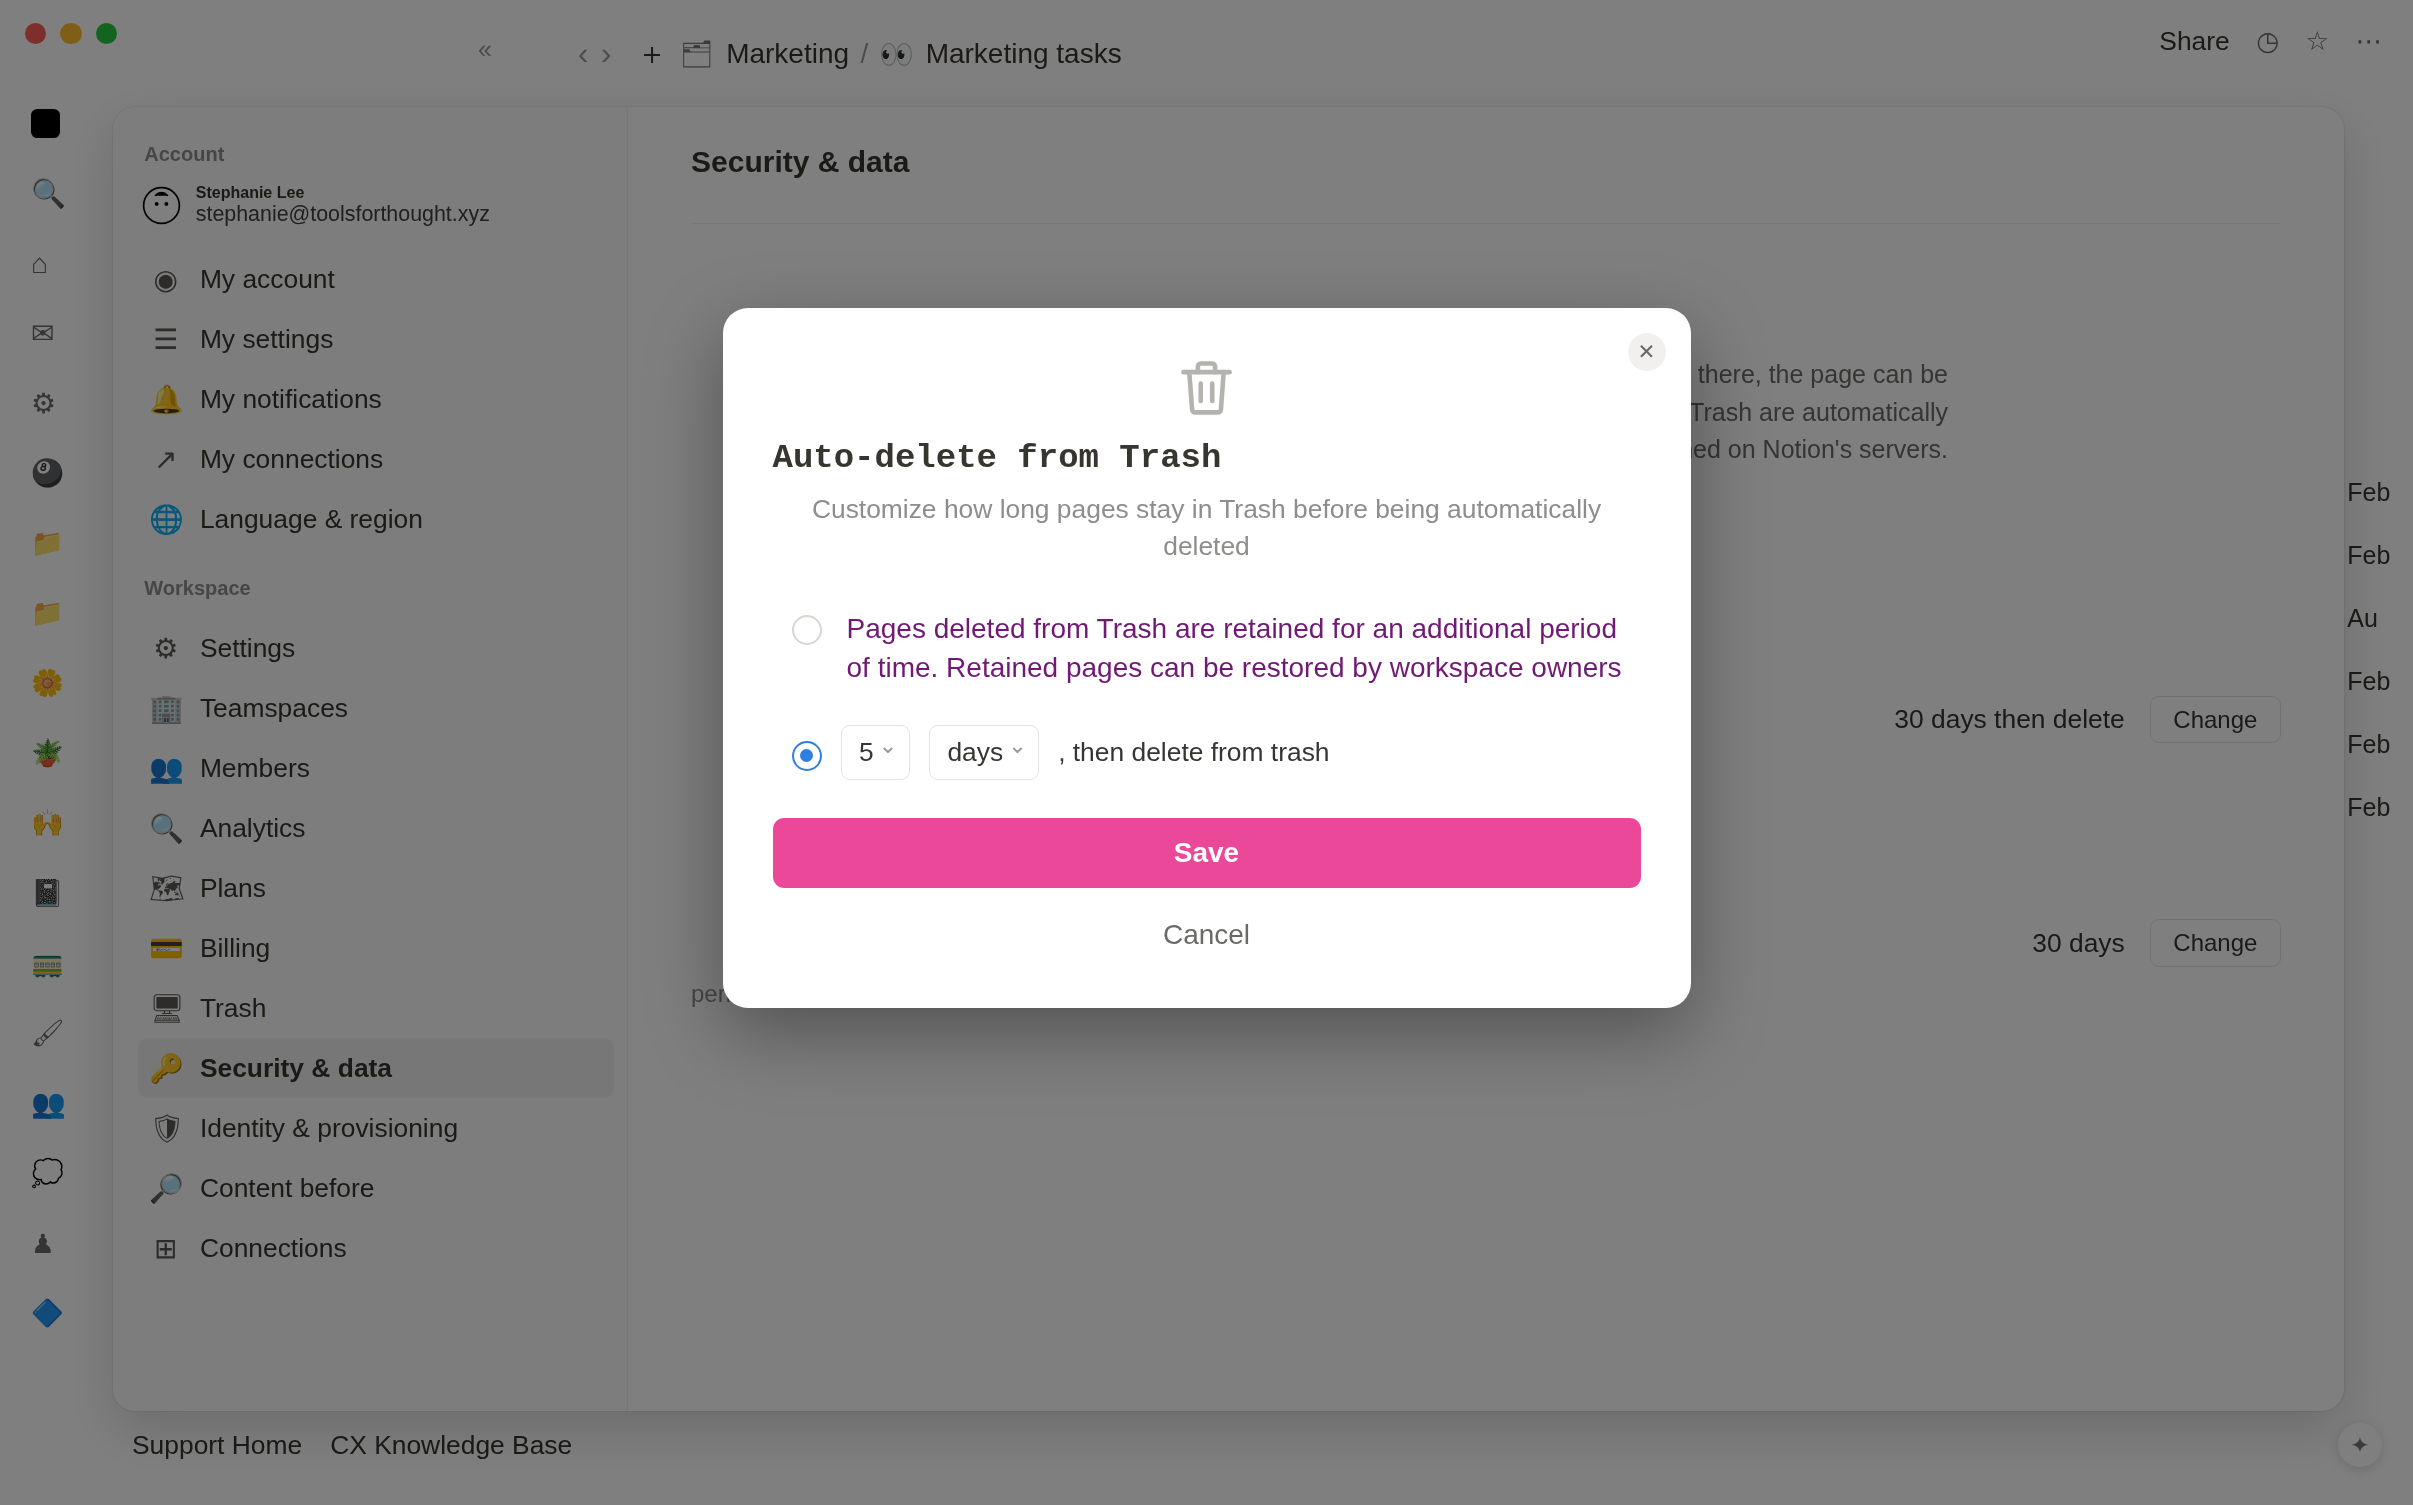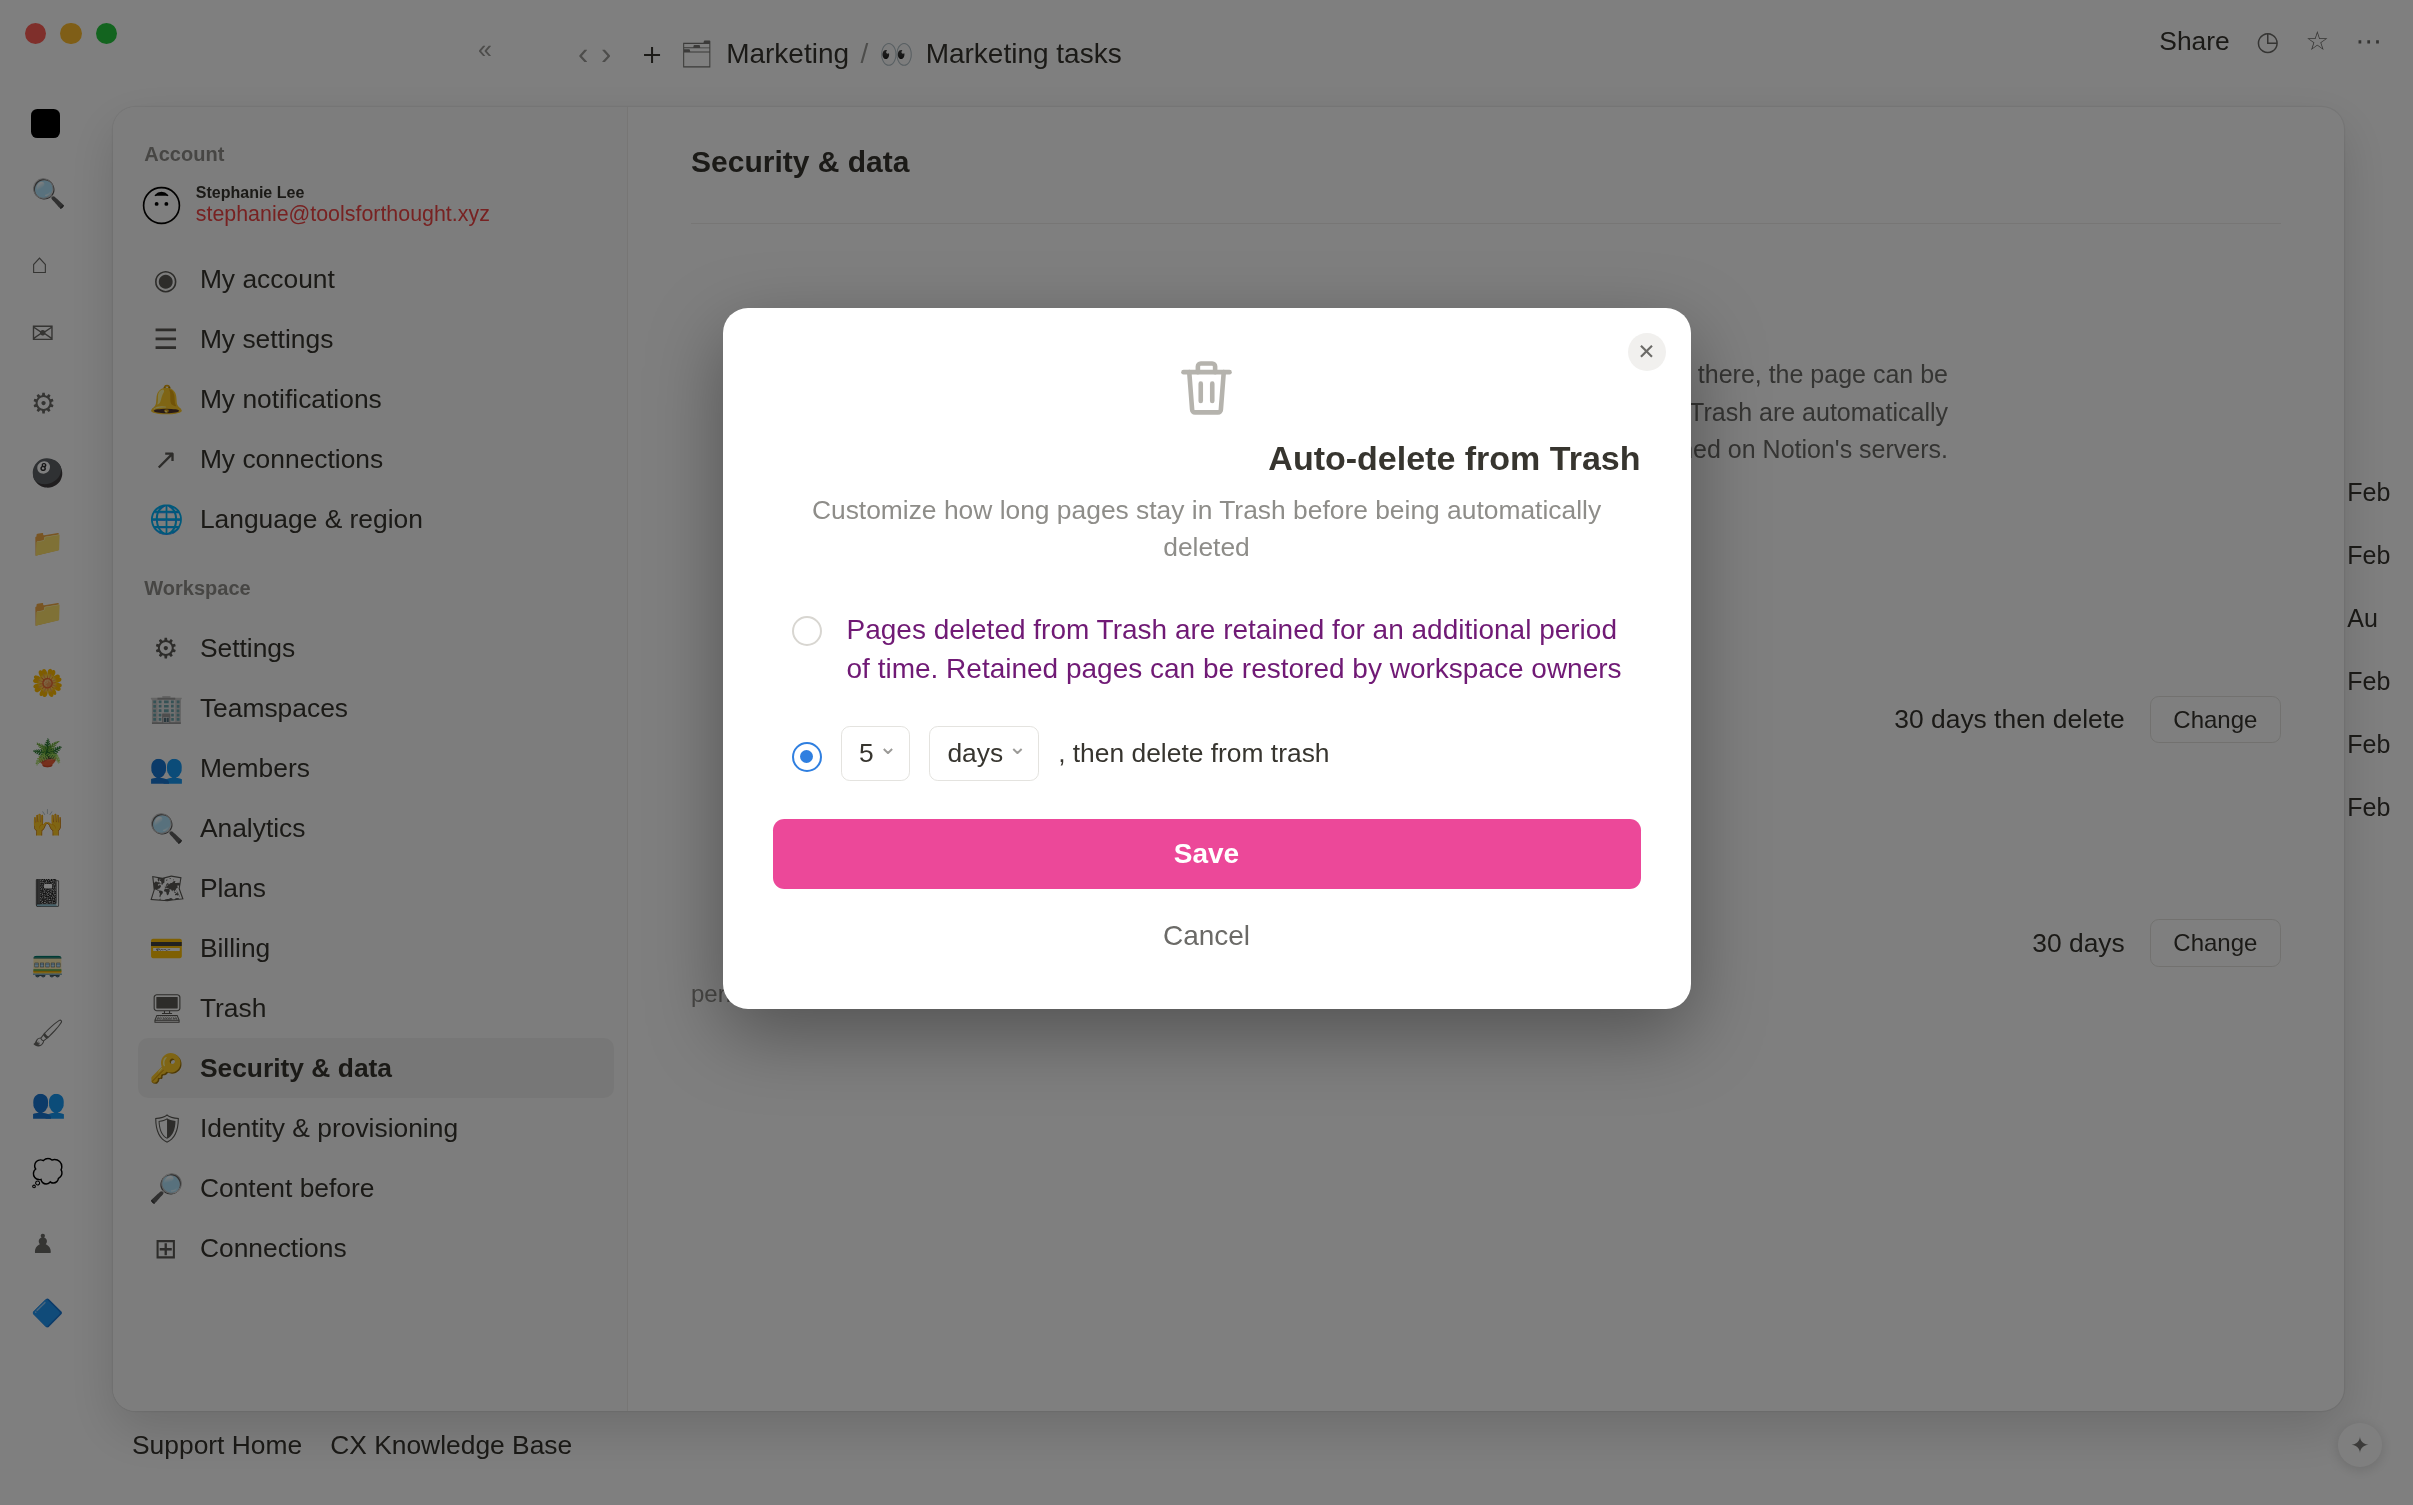--- a/index.html
+++ b/index.html
@@ -101,21 +101,21 @@
   }
   .user-block { display:flex; gap:15px; align-items:center; margin: 0 0 22.6px 3.8px;}
   .avatar {
     width: 39px; height: 39px; border-radius: 50%;
     background: #f3f0ec;
     display:flex; align-items:center; justify-content:center;
     font-size: 25px;
   }
   .avatar-img { width:39px; height:39px; }
   .user-name { font-size: 16px; font-weight:600; }
-  .user-email { font-size: 21.4px; color: #ef4444; }
+  .user-email { font-size: 21.4px; color: #404040; }
 
   .side-item {
     display:flex; align-items:center; gap:17.6px;
     height: 60px;
     padding: 0 11.3px;
     border-radius: 10px;
     font-size: 26.4px;
     color:#37352f;
     cursor:pointer;
   }
@@ -160,21 +160,21 @@
     padding: 44px 50px 38px 50px;
   }
   .modal-close {
     position:absolute; top:25px; right:25px;
     width:38px; height:38px; border-radius:50%;
     background:#f1f0ee; display:flex; align-items:center; justify-content:center;
     font-size:21.4px; color:#6b6a67; cursor:pointer;
   }
   .modal-icon { text-align:center; margin-bottom: 12.6px;}
   .modal-icon svg { width:69px; height:69px; stroke:#b5b3ad;}
-  .modal-title { text-align:right; font-size:34px; font-weight:700; margin-bottom:14px;}
+  .modal-title { text-align:left; font-size:34px; font-weight:700; margin-bottom:14px;font-family:Liberation Mono, monospace;}
   .modal-sub { text-align:center; font-size:26.4px; color:#8e8d89; line-height:1.4; margin:0 31px 38px 31px;}
   .opt-row { display:flex; gap:25px; align-items:flex-start; padding: 6.3px 6.3px 25px 19px;}
   .radio {
     flex:none; margin-top:6.3px;
     width:30px; height:30px; border-radius:50%;
     border:2.5px solid #d8d6d1; background:#fff;
     position:relative;
   }
   .radio.checked { border-color:#2f7fe0; }
   .radio.checked::after{

